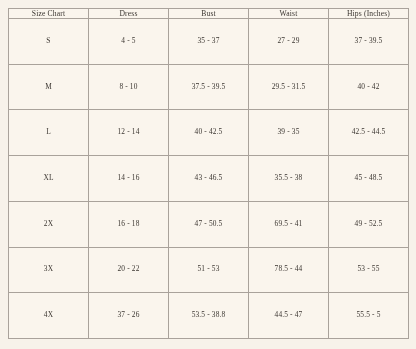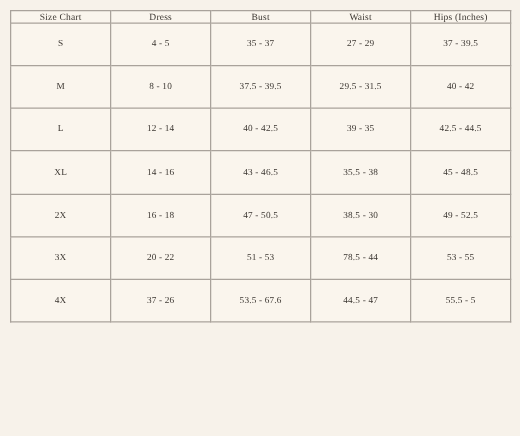--- a/index.html
+++ b/index.html
@@ -23,21 +23,21 @@
   }
   #chart-wrap {
     position: absolute;
     left: 8px;
     top: 8px;
     width: 400px;
     height: 331px;
   }
   table.size-chart {
     width: 400px;
-    height: 250px;
+    height: 331px;
     border-collapse: collapse;
     table-layout: fixed;
     background: #faf5ed;
   }
   table.size-chart td,
   table.size-chart th {
     border: 1px solid #a9a29b;
     text-align: center;
     vertical-align: middle;
     font-weight: normal;
@@ -105,33 +105,33 @@
           <td>XL</td>
           <td>14 - 16</td>
           <td>43 - 46.5</td>
           <td>35.5 - 38</td>
           <td>45 - 48.5</td>
         </tr>
         <tr>
           <td>2X</td>
           <td>16 - 18</td>
           <td>47 - 50.5</td>
-          <td>38.5 - 30</td>
+          <td>69.5 - 41</td>
           <td>49 - 52.5</td>
         </tr>
         <tr>
           <td>3X</td>
           <td>20 - 22</td>
           <td>51 - 53</td>
           <td>78.5 - 44</td>
           <td>53 - 55</td>
         </tr>
         <tr>
           <td>4X</td>
           <td>37 - 26</td>
-          <td>53.5 - 67.6</td>
+          <td>53.5 - 38.8</td>
           <td>44.5 - 47</td>
           <td>55.5 - 5</td>
         </tr>
       </tbody>
     </table>
   </div>
 </div>
 
 </body></html>

